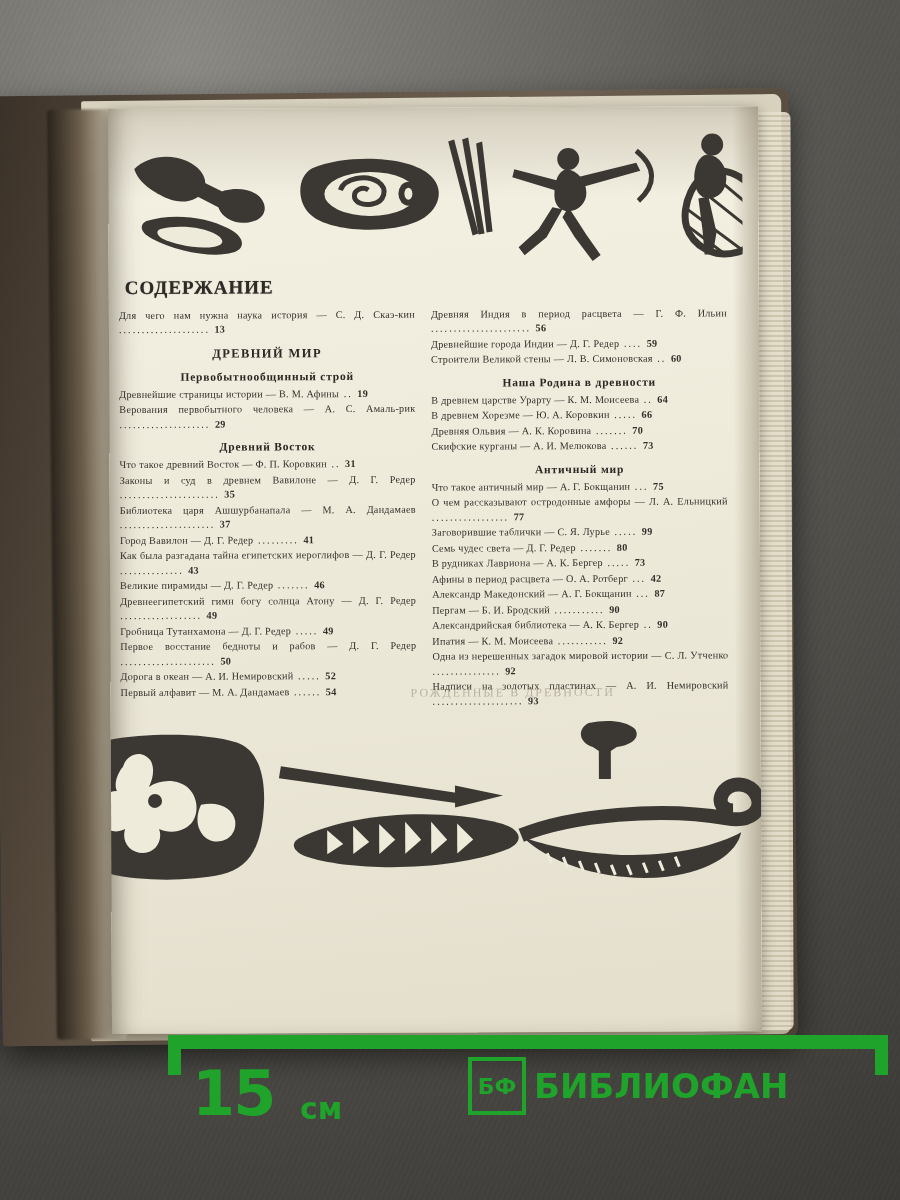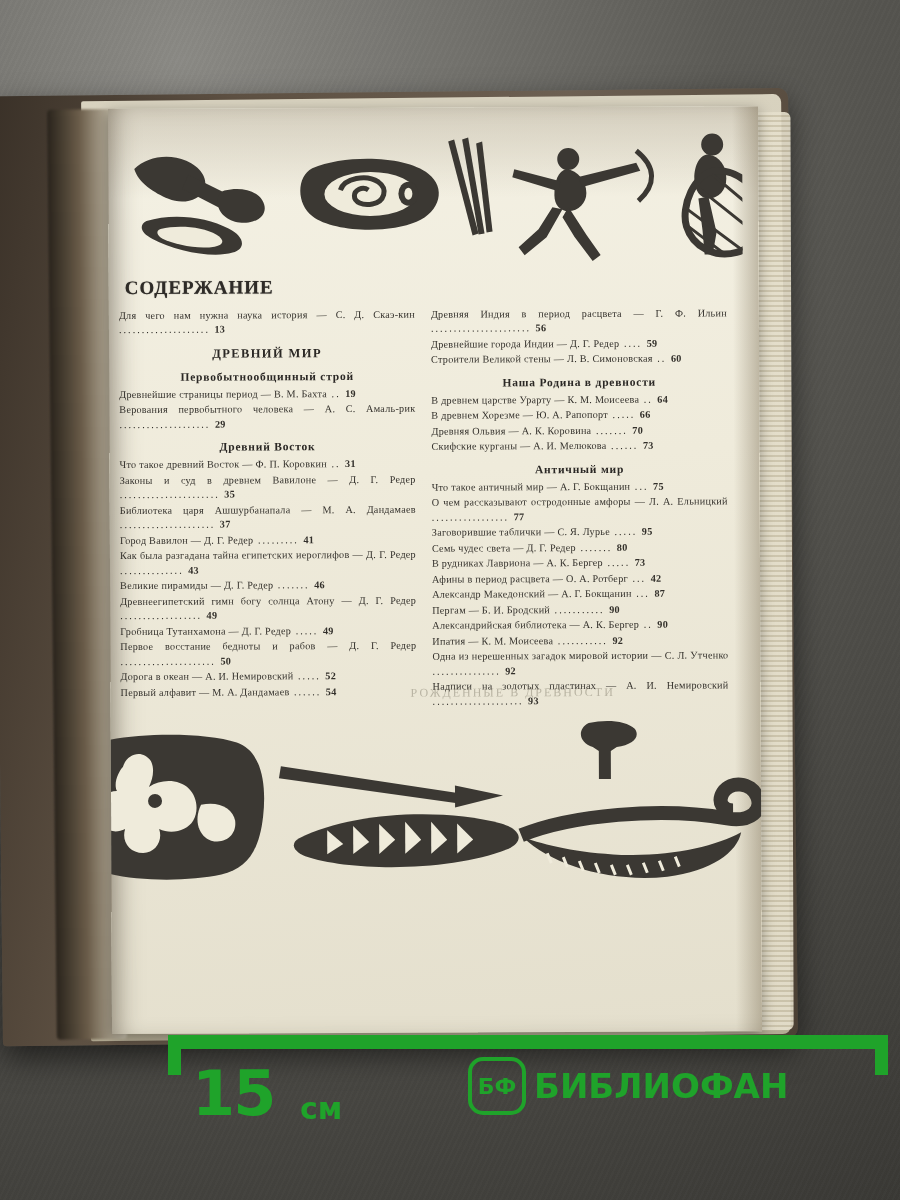--- a/index.html
+++ b/index.html
@@ -237,21 +237,21 @@
     position: absolute;
     left: 300px;
     top: 22px;
     display: flex;
     align-items: center;
     gap: 8px;
   }
   .brand-mark {
     width: 50px; height: 50px;
     border: 4px solid #1fa32a;
-    border-radius: 15px;
+    border-radius: 0;
     position: relative;
     display: flex;
     align-items: center;
     justify-content: center;
     font-family: "DejaVu Sans", sans-serif;
     font-weight: bold;
     font-size: 22px;
     color: #1fa32a;
   }
   .brand-text {
@@ -315,48 +315,48 @@
         </g>
       </svg>
 
       <div class="content">
         <div class="toc-title">СОДЕРЖАНИЕ</div>
         <div class="cols">
           <div class="col" id="col-left">
               <div class="entry"><span class="txt">Для чего нам нужна наука история — С. Д. Скаэ-кин</span><span class="dots"> .................... </span><span class="pg">13</span></div>
               <div class="section-head big">ДРЕВНИЙ МИР</div>
               <div class="section-head">Первобытнообщинный строй</div>
-              <div class="entry"><span class="txt">Древнейшие страницы период — В. М. Бахта</span><span class="dots"> .. </span><span class="pg">19</span></div>
+              <div class="entry"><span class="txt">Древнейшие страницы истории — В. М. Афины</span><span class="dots"> .. </span><span class="pg">19</span></div>
               <div class="entry"><span class="txt">Верования первобытного человека — А. С. Амаль-рик</span><span class="dots"> .................... </span><span class="pg">29</span></div>
               <div class="section-head">Древний Восток</div>
               <div class="entry"><span class="txt">Что такое древний Восток — Ф. П. Коровкин</span><span class="dots"> .. </span><span class="pg">31</span></div>
               <div class="entry"><span class="txt">Законы и суд в древнем Вавилоне — Д. Г. Редер</span><span class="dots"> ...................... </span><span class="pg">35</span></div>
               <div class="entry"><span class="txt">Библиотека царя Ашшурбанапала — М. А. Дандамаев</span><span class="dots"> ..................... </span><span class="pg">37</span></div>
               <div class="entry"><span class="txt">Город Вавилон — Д. Г. Редер</span><span class="dots"> ......... </span><span class="pg">41</span></div>
               <div class="entry"><span class="txt">Как была разгадана тайна египетских иероглифов — Д. Г. Редер</span><span class="dots"> .............. </span><span class="pg">43</span></div>
               <div class="entry"><span class="txt">Великие пирамиды — Д. Г. Редер</span><span class="dots"> ....... </span><span class="pg">46</span></div>
               <div class="entry"><span class="txt">Древнеегипетский гимн богу солнца Атону — Д. Г. Редер</span><span class="dots"> .................. </span><span class="pg">49</span></div>
               <div class="entry"><span class="txt">Гробница Тутанхамона — Д. Г. Редер</span><span class="dots"> ..... </span><span class="pg">49</span></div>
               <div class="entry"><span class="txt">Первое восстание бедноты и рабов — Д. Г. Редер</span><span class="dots"> ..................... </span><span class="pg">50</span></div>
               <div class="entry"><span class="txt">Дорога в океан — А. И. Немировский</span><span class="dots"> ..... </span><span class="pg">52</span></div>
               <div class="entry"><span class="txt">Первый алфавит — М. А. Дандамаев</span><span class="dots"> ...... </span><span class="pg">54</span></div>
             </div>
           <div class="col" id="col-right">
               <div class="entry"><span class="txt">Древняя Индия в период расцвета — Г. Ф. Ильин</span><span class="dots"> ...................... </span><span class="pg">56</span></div>
               <div class="entry"><span class="txt">Древнейшие города Индии — Д. Г. Редер</span><span class="dots"> .... </span><span class="pg">59</span></div>
               <div class="entry"><span class="txt">Строители Великой стены — Л. В. Симоновская</span><span class="dots"> .. </span><span class="pg">60</span></div>
               <div class="section-head">Наша Родина в древности</div>
               <div class="entry"><span class="txt">В древнем царстве Урарту — К. М. Моисеева</span><span class="dots"> .. </span><span class="pg">64</span></div>
-              <div class="entry"><span class="txt">В древнем Хорезме — Ю. А. Рапопорт</span><span class="dots"> ..... </span><span class="pg">66</span></div>
+              <div class="entry"><span class="txt">В древнем Хорезме — Ю. А. Коровкин</span><span class="dots"> ..... </span><span class="pg">66</span></div>
               <div class="entry"><span class="txt">Древняя Ольвия — А. К. Коровина</span><span class="dots"> ....... </span><span class="pg">70</span></div>
               <div class="entry"><span class="txt">Скифские курганы — А. И. Мелюкова</span><span class="dots"> ...... </span><span class="pg">73</span></div>
               <div class="section-head">Античный мир</div>
               <div class="entry"><span class="txt">Что такое античный мир — А. Г. Бокщанин</span><span class="dots"> ... </span><span class="pg">75</span></div>
               <div class="entry"><span class="txt">О чем рассказывают остродонные амфоры — Л. А. Ельницкий</span><span class="dots"> ................. </span><span class="pg">77</span></div>
-              <div class="entry"><span class="txt">Заговорившие таблички — С. Я. Лурье</span><span class="dots"> ..... </span><span class="pg">95</span></div>
+              <div class="entry"><span class="txt">Заговорившие таблички — С. Я. Лурье</span><span class="dots"> ..... </span><span class="pg">99</span></div>
               <div class="entry"><span class="txt">Семь чудес света — Д. Г. Редер</span><span class="dots"> ....... </span><span class="pg">80</span></div>
               <div class="entry"><span class="txt">В рудниках Лавриона — А. К. Бергер</span><span class="dots"> ..... </span><span class="pg">73</span></div>
               <div class="entry"><span class="txt">Афины в период расцвета — О. А. Ротберг</span><span class="dots"> ... </span><span class="pg">42</span></div>
               <div class="entry"><span class="txt">Александр Македонский — А. Г. Бокщанин</span><span class="dots"> ... </span><span class="pg">87</span></div>
               <div class="entry"><span class="txt">Пергам — Б. И. Бродский</span><span class="dots"> ........... </span><span class="pg">90</span></div>
               <div class="entry"><span class="txt">Александрийская библиотека — А. К. Бергер</span><span class="dots"> .. </span><span class="pg">90</span></div>
               <div class="entry"><span class="txt">Ипатия — К. М. Моисеева</span><span class="dots"> ........... </span><span class="pg">92</span></div>
               <div class="entry"><span class="txt">Одна из нерешенных загадок мировой истории — С. Л. Утченко</span><span class="dots"> ............... </span><span class="pg">92</span></div>
               <div class="entry"><span class="txt">Надписи на золотых пластинах — А. И. Немировский</span><span class="dots"> .................... </span><span class="pg">93</span></div>
             </div>

